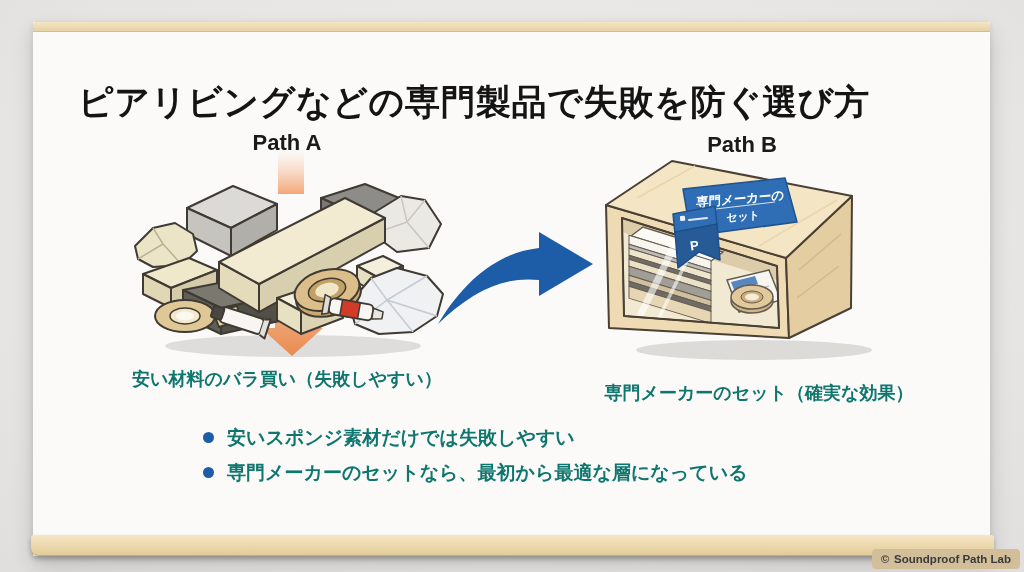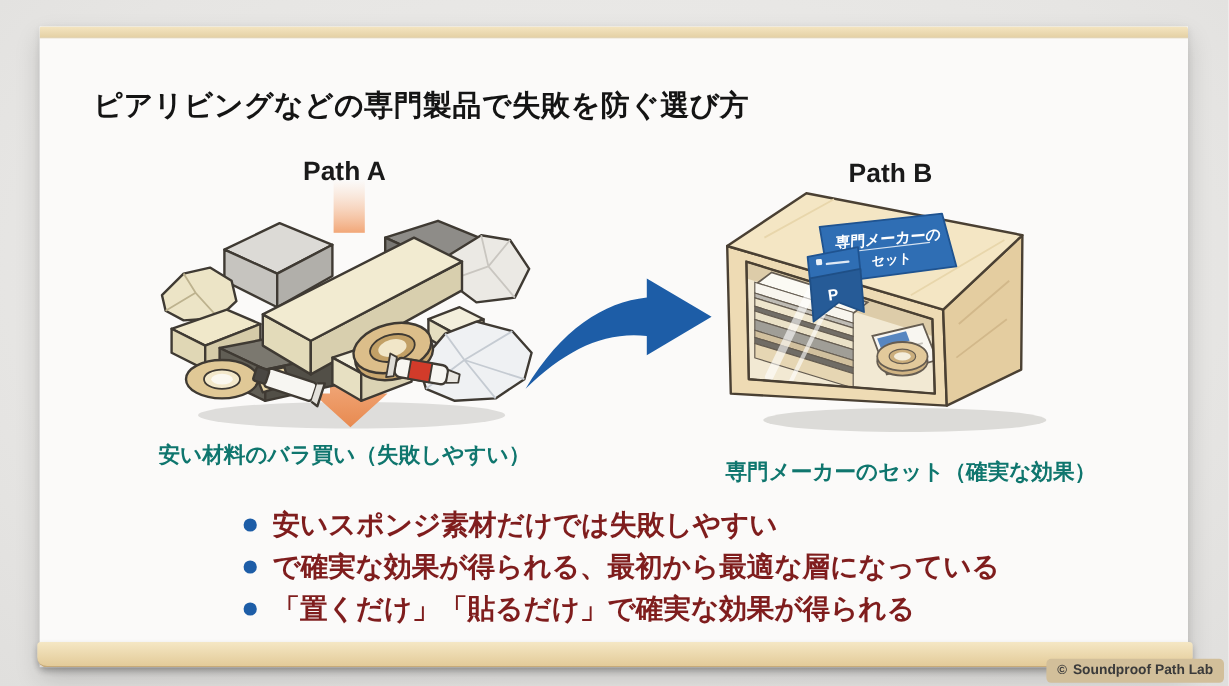--- a/index.html
+++ b/index.html
@@ -6,36 +6,36 @@
   body{font-family:"Liberation Sans","DejaVu Sans",sans-serif;}
   .stage{position:relative;width:1024px;height:572px;overflow:hidden;
          background:radial-gradient(ellipse at 50% 40%, #edecea 0%, #e6e5e3 70%, #e0dfdd 100%);}
   .board{position:absolute;left:33px;top:22px;width:957px;height:534px;background:#fbfaf9;
          box-shadow:0 10px 20px rgba(0,0,0,.16),0 2px 6px rgba(0,0,0,.10);}
   .board-top-edge{position:absolute;left:0;right:0;top:0;height:9px;
          background:linear-gradient(#f4e5c1,#e5d1a5);border-bottom:1px solid #d5bd8e;border-radius:2px 2px 0 0;}
   .board-ledge{position:absolute;left:-2px;right:-4px;bottom:0;height:20px;
          background:linear-gradient(#f5e7c4,#e3cb99);border-bottom:1px solid #c6aa7a;
          border-radius:3px 3px 8px 8px;box-shadow:0 3px 5px rgba(0,0,0,.22);}
-  .title{position:absolute;left:45px;top:34px;font-size:24px;font-weight:700;color:#141414;
+  .title{position:absolute;left:45px;top:34px;font-size:35px;font-weight:700;color:#141414;
          letter-spacing:.5px;white-space:nowrap;}
   .path-label{position:absolute;width:120px;text-align:center;font-size:22px;font-weight:700;color:#1a1a1a;}
   .path-a-label{left:194px;top:108px;}
   .path-b-label{left:649px;top:110px;}
   .caption{position:absolute;width:360px;text-align:center;font-size:18px;font-weight:700;color:#0f766e;white-space:nowrap;}
   .caption-a{left:74px;top:345px;}
   .caption-b{left:546px;top:345px;margin-top:14px;}
   .illus{position:absolute;}
   .pile{left:92px;top:126px;width:322px;height:214px;}
   .arrow{left:400px;top:182px;width:168px;height:130px;}
   .box{left:556px;top:126px;width:302px;height:217px;}
   .bullets{position:absolute;left:170px;top:398px;margin:0;padding:0;list-style:none;}
   .bullets li{display:flex;align-items:center;gap:13px;height:35px;}
   .bullet-dot{width:11px;height:11px;border-radius:50%;background:#1d5da7;flex:0 0 auto;}
-  .bullet-text{font-size:23px;font-weight:700;color:#7f1d1d;white-space:nowrap;}
+  .bullet-text{font-size:19px;font-weight:700;color:#0f766e;white-space:nowrap;}
   .watermark{position:absolute;top:549px;right:4px;height:20px;display:flex;align-items:center;gap:5px;
          padding:0 9px;background:#d2bf9a;border-radius:4px;color:#3a3a3a;font-size:11.5px;font-weight:700;}
   .copyright-icon{font-size:11px;line-height:1;}
   svg text{font-family:"Liberation Sans","DejaVu Sans",sans-serif;}
 </style>
 </head>
 <body>
 
 <div class="stage">
   <div class="board">
@@ -215,25 +215,21 @@
     <div class="caption caption-a">安い材料のバラ買い（失敗しやすい）</div>
     <div class="caption caption-b">専門メーカーのセット（確実な効果）</div>
 
     <ul class="bullets">
       <li>
         <span class="bullet-dot"></span>
         <span class="bullet-text">安いスポンジ素材だけでは失敗しやすい</span>
       </li>
       <li>
         <span class="bullet-dot"></span>
-        <span class="bullet-text">で確実な効果が得られる、最初から最適な層になっている</span>
-      </li>
-      <li>
-        <span class="bullet-dot"></span>
-        <span class="bullet-text">「置くだけ」「貼るだけ」で確実な効果が得られる</span>
+        <span class="bullet-text">専門メーカーのセットなら、最初から最適な層になっている</span>
       </li>
     </ul>
 
     <div class="board-ledge"></div>
   </div>
 
   <div class="watermark">
     <span class="copyright-icon">©</span>
     <span>Soundproof Path Lab</span>
   </div>

